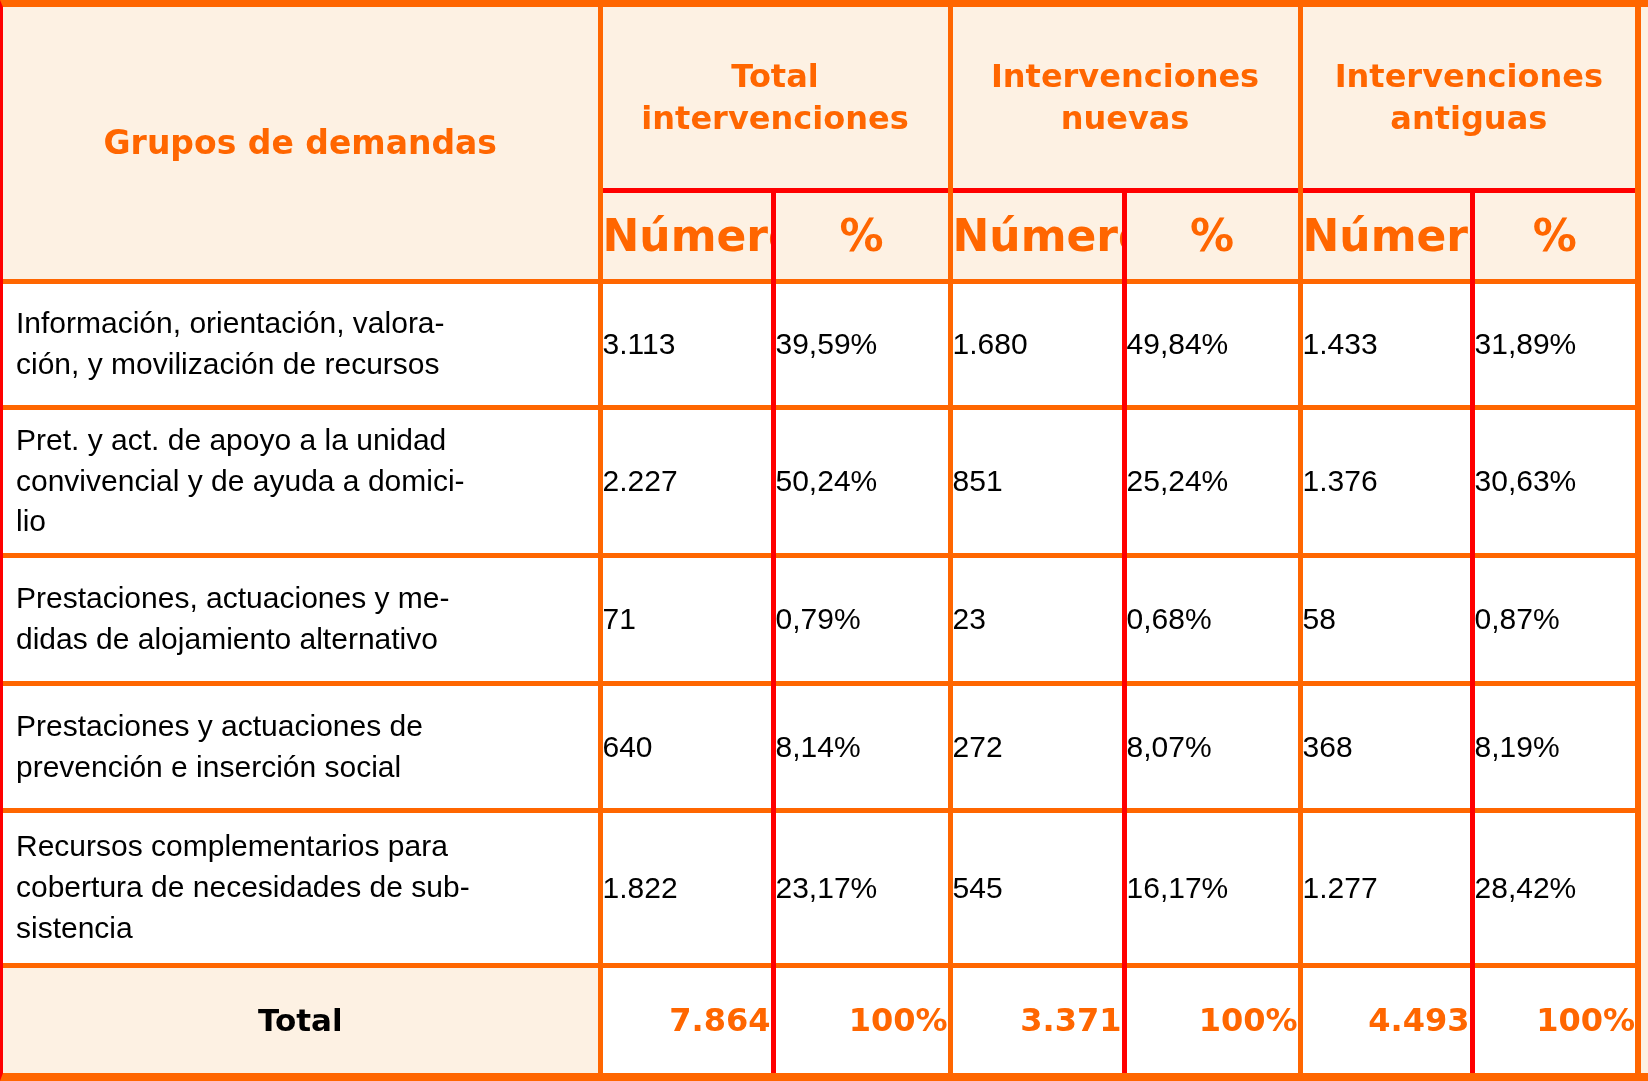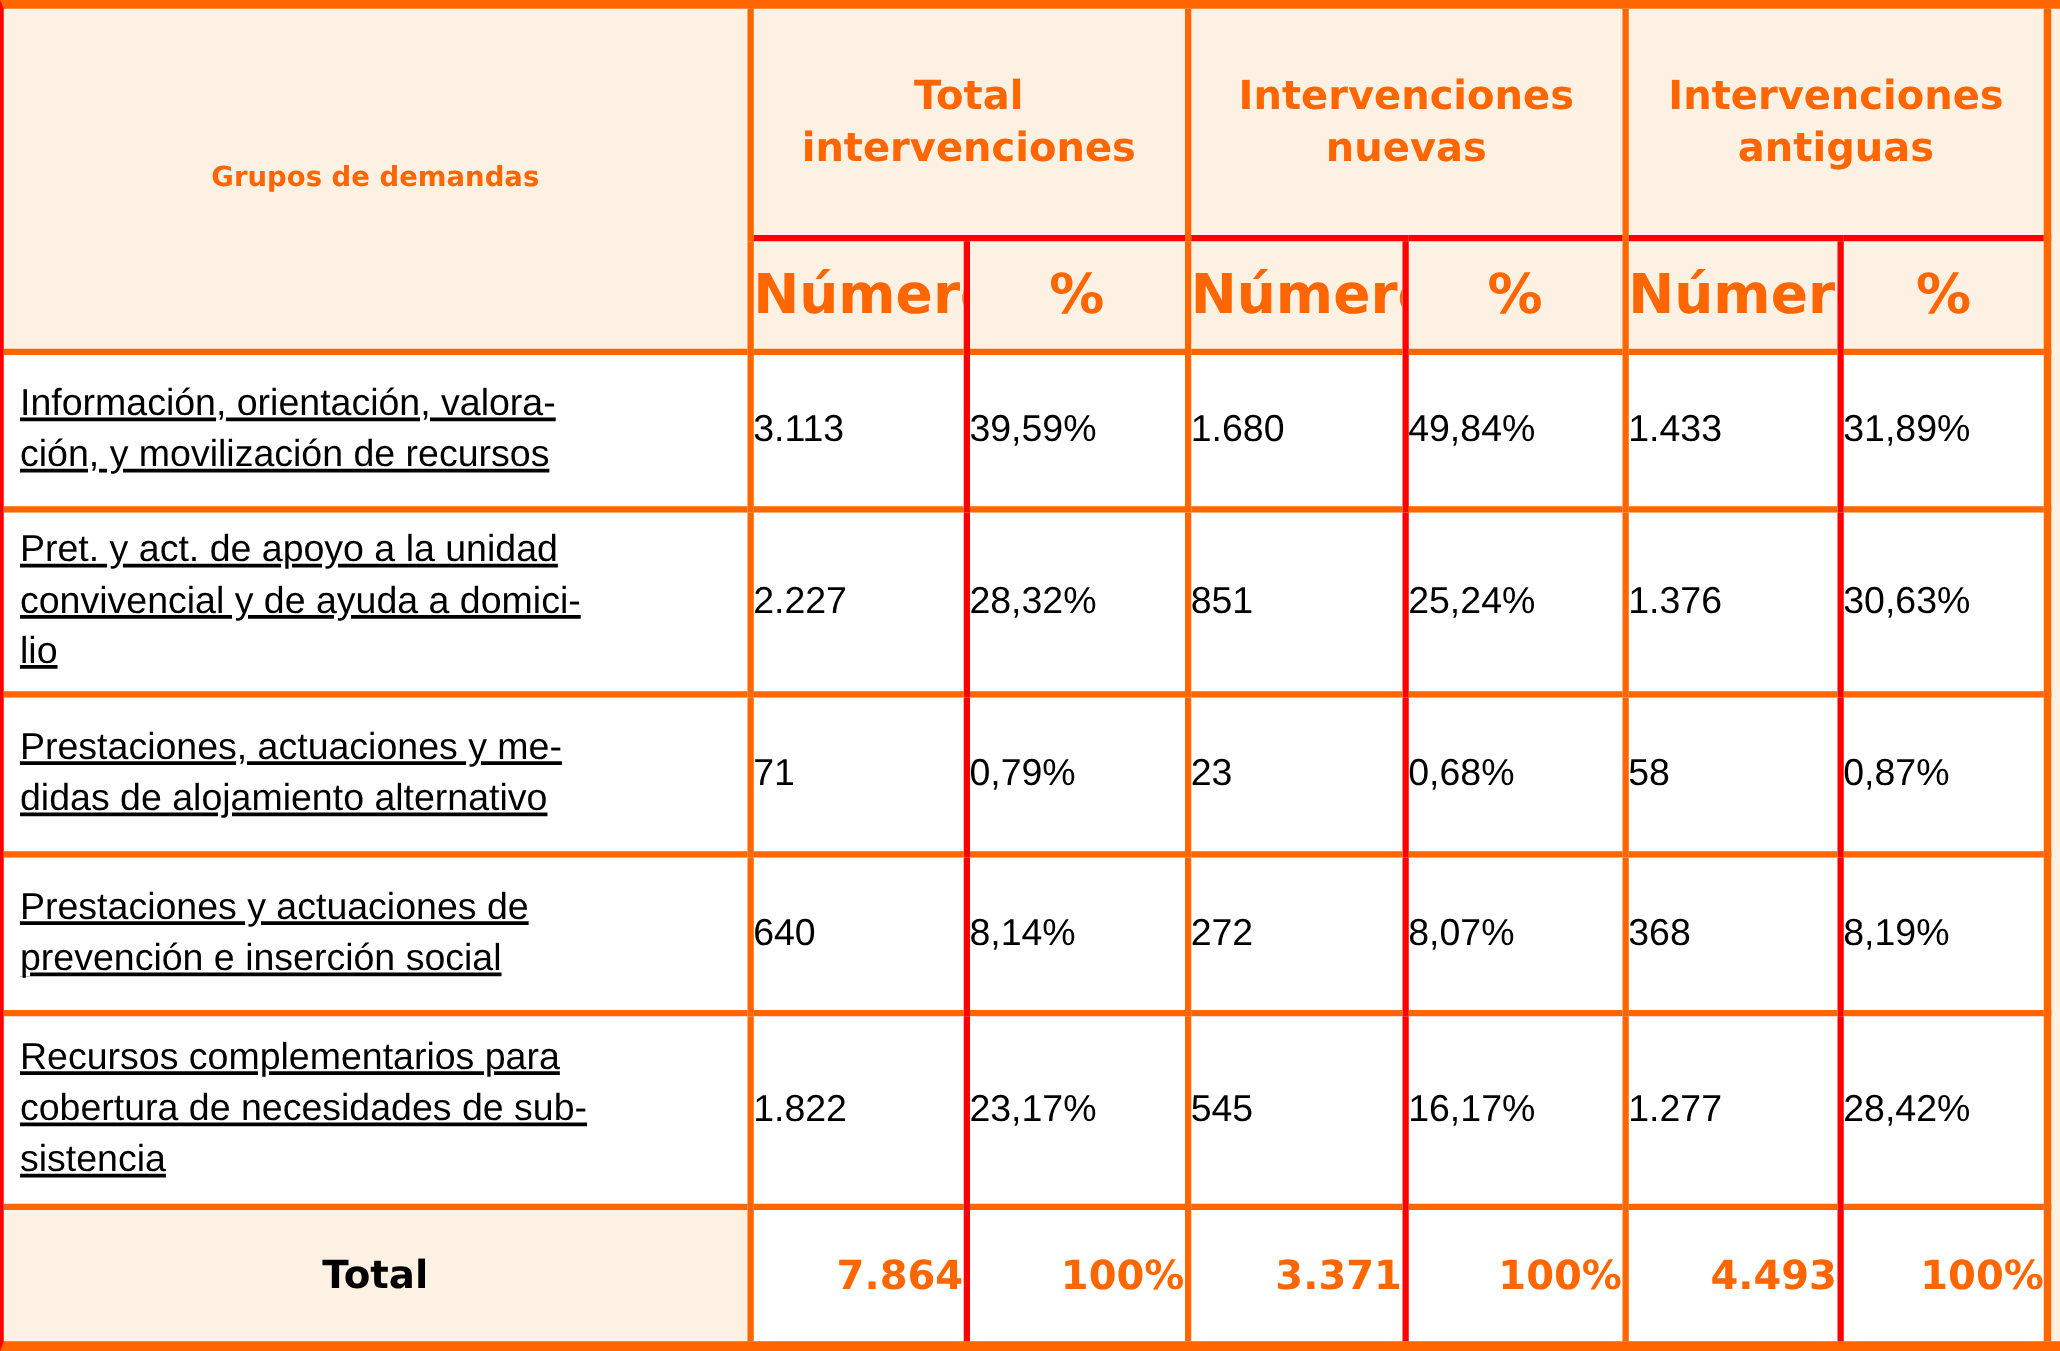--- a/index.html
+++ b/index.html
@@ -46,34 +46,33 @@
 
   
   .hdr-cell {
     background: var(--cream);
     color: var(--orange);
     font-family: "DejaVu Sans", sans-serif;
     font-weight: bold;
     text-align: center;
     white-space: pre-line;
   }
-  .col1-hdr   { font-size: 22px; }
+  .col1-hdr   { font-size: 33px; }
   .group-hdr  { font-size: 32px; line-height: 1.32; }
   .sub-hdr    { font-size: 44px; }
 
   
   .label-cell {
     background: var(--cell-bg);
     color: var(--ink);
     font-size: 30px;
     line-height: 1.36;
     text-align: left;
     padding: 6px 10px 6px 13px;
     white-space: pre-line;
-    text-decoration: underline;
   }
   .num-cell {
     background: var(--cell-bg);
     color: var(--ink);
     font-size: 30px;
     text-align: left;
   }
 
   
   .total-label {
@@ -135,21 +134,21 @@
         <td class="num-cell bt-o bl-r">49,84%</td>
         <td class="num-cell bt-o bl-o">1.433</td>
         <td class="num-cell bt-o bl-r">31,89%</td>
       </tr>
 
       <tr style="height:148px">
         <td class="label-cell bt-o">Pret. y act. de apoyo a la unidad
 convivencial y de ayuda a domici-
 lio</td>
         <td class="num-cell bt-o bl-o">2.227</td>
-        <td class="num-cell bt-o bl-r">28,32%</td>
+        <td class="num-cell bt-o bl-r">50,24%</td>
         <td class="num-cell bt-o bl-o">851</td>
         <td class="num-cell bt-o bl-r">25,24%</td>
         <td class="num-cell bt-o bl-o">1.376</td>
         <td class="num-cell bt-o bl-r">30,63%</td>
       </tr>
 
       <tr style="height:128px">
         <td class="label-cell bt-o">Prestaciones, actuaciones y me-
 didas de alojamiento alternativo</td>
         <td class="num-cell bt-o bl-o">71</td>

